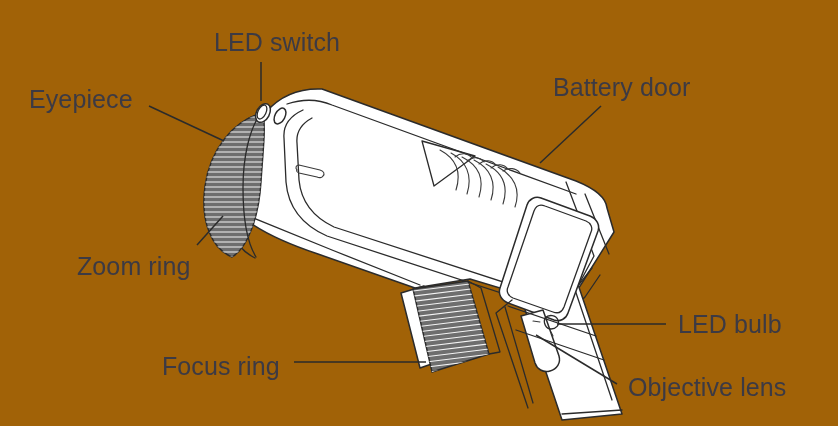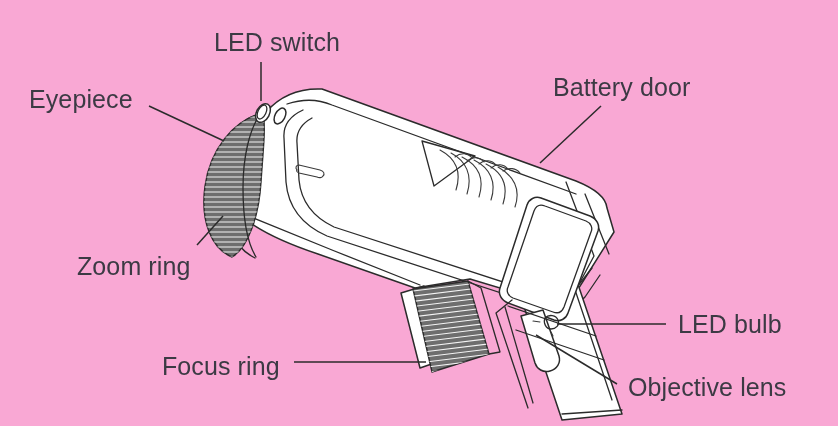--- a/index.html
+++ b/index.html
@@ -11,21 +11,21 @@
   body {
     width: 838px;
     height: 426px;
     font-family: "Liberation Sans", "DejaVu Sans", sans-serif;
     overflow: hidden;
   }
   #diagram-root {
     position: relative;
     width: 838px;
     height: 426px;
-    background: #f9a8d4;
+    background: #a16207;
   }
   svg.figure {
     display: block;
     width: 838px;
     height: 426px;
   }
   .outline {
     fill: #ffffff;
     stroke: #2b2b2b;
     stroke-width: 1.5;

